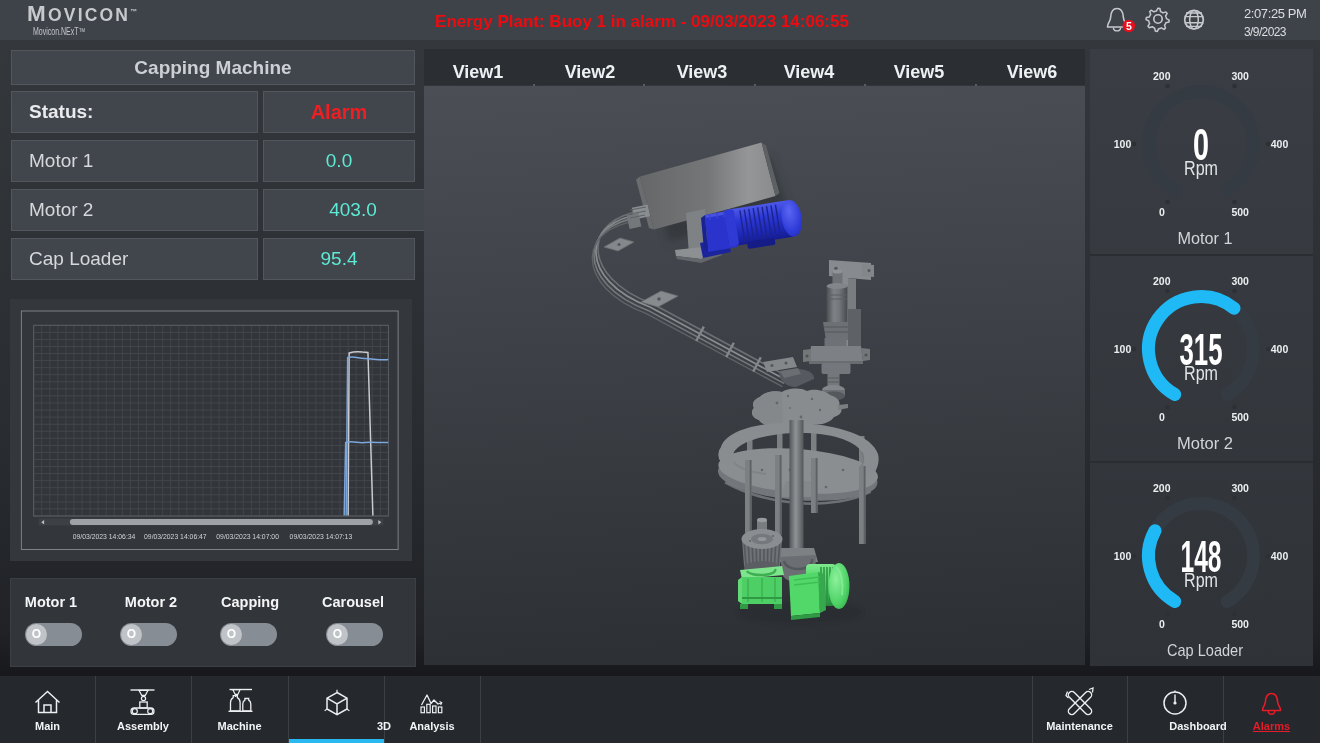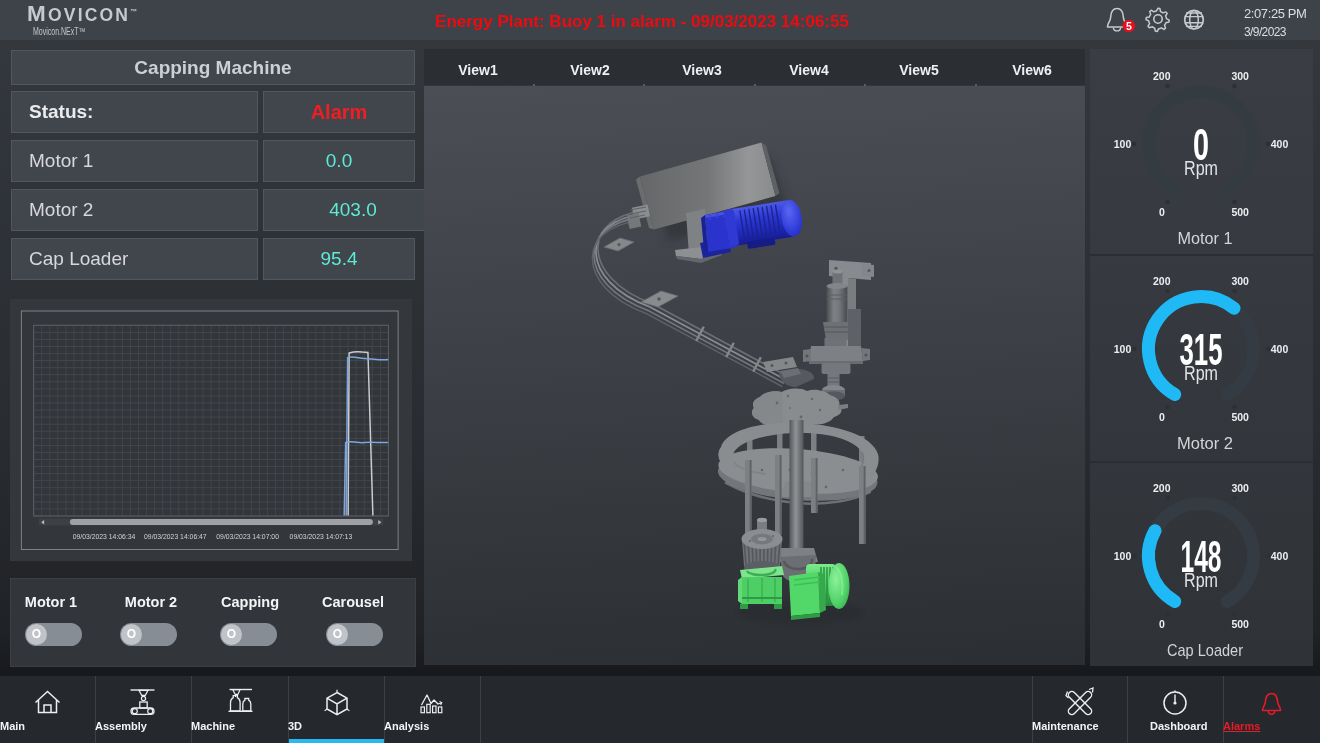--- a/index.html
+++ b/index.html
@@ -17,28 +17,28 @@
   .cell{position:absolute;background:#41454c;border:1px solid #53565c;box-sizing:border-box;}
   .cl{color:#d6d8db;font-size:19px;display:flex;align-items:center;padding-left:17px;}
   .cv{color:#5eead4;font-size:19px;display:flex;align-items:center;justify-content:center;}
   
   #togglebox{position:absolute;left:10px;top:578px;width:406px;height:89px;background:#32353a;border:1px solid #3c3f44;box-sizing:border-box;}
   .tlabel{position:absolute;top:594px;color:#f4f5f6;font-weight:bold;font-size:14.5px;width:100px;text-align:center;}
   .pill{position:absolute;top:623px;width:57px;height:23px;background:#878d94;border-radius:12px;}
   .knob{position:absolute;left:1px;top:1px;width:21px;height:21px;background:#c0c4c9;border-radius:50%;color:#fff;font-weight:bold;font-size:12px;text-align:center;line-height:21px;}
   
   #tabbar{position:absolute;left:424px;top:49px;width:661px;height:36px;background:#2b2e33;}
-  .tab{position:absolute;top:13px;color:#eef0f2;font-weight:bold;font-size:14px;width:80px;text-align:center;}
+  .tab{position:absolute;top:13px;color:#eef0f2;font-weight:bold;font-size:18px;width:80px;text-align:center;}
   #view3d{position:absolute;left:424px;top:86px;width:661px;height:579px;background:linear-gradient(177deg,#4b4f55 0%,#3f4349 38%,#34373c 72%,#2b2e32 100%);}
   
   #rightcol{position:absolute;left:1090px;top:49px;width:223px;height:617px;background:linear-gradient(#3a3e44 0%,#2f3237 100%);}
   
   #navbar{position:absolute;left:0;top:676px;width:1320px;height:67px;background:#25282c;}
   .navsep{position:absolute;top:0;width:1px;height:67px;background:#3c3f44;}
-  .navlab{position:absolute;top:44px;color:#f2f4f6;font-weight:bold;font-size:11px;text-align:left;}
+  .navlab{position:absolute;top:44px;color:#f2f4f6;font-weight:bold;font-size:11px;text-align:center;}
 </style>
 </head>
 <body>
 <div id="topbar">
   <div id="logo"><span class="big">M</span>OVICON<sup style="font-size:7px;letter-spacing:0;">™</sup></div>
   <div id="logosub">Movicon.NExT™</div>
   <div id="alarmtext">Energy Plant: Buoy 1 in alarm - 09/03/2023 14:06:55</div>
   <svg id="topicons" class="abs" style="left:1100px;top:0;" width="120" height="40" viewBox="0 0 120 40">
     <g fill="none" stroke="#c6c9cd" stroke-width="1.6">
       <path d="M7.5 27 c0-4.5 2.8-5 3.1-9.5 c0.3-5.5 2.3-9 6.4-9 s6.1 3.5 6.4 9 c0.3 4.5 3.1 5 3.1 9.5 z" stroke-linejoin="round"></path>
@@ -387,21 +387,21 @@
   <div class="navsep" style="left:191px;"></div>
   <div class="navsep" style="left:288px;"></div>
   <div class="navsep" style="left:384px;"></div>
   <div class="navsep" style="left:480px;"></div>
   <div class="navsep" style="left:1032px;"></div>
   <div class="navsep" style="left:1127px;"></div>
   <div class="navsep" style="left:1223px;"></div>
   <div class="navlab" style="left:0px;width:95px;">Main</div>
   <div class="navlab" style="left:95px;width:96px;">Assembly</div>
   <div class="navlab" style="left:191px;width:97px;">Machine</div>
-  <div class="navlab" style="left:288px;width:96px;">3D</div>
+  <div class="navlab" style="left:288px;width:96px;padding-left:48px;">3D</div>
   <div class="navlab" style="left:384px;width:96px;">Analysis</div>
   <div class="navlab" style="left:1032px;width:95px;">Maintenance</div>
   <div class="navlab" style="left:1127px;width:96px;margin-left:23px;">Dashboard</div>
   <div class="navlab" style="left:1223px;width:97px;color:#e81b28;text-decoration:underline;">Alarms</div>
   <div class="abs" style="left:289px;top:63px;width:95px;height:4px;background:#29b8f0;"></div>
   <svg id="navicons" class="abs" style="left:0;top:6px;" width="1320" height="40" viewBox="0 0 1320 40">
     <g fill="none" stroke="#eceef0" stroke-width="1.5">
 
       <path d="M35.5 20.5 L47.5 9.5 L59.5 20.5 M38.5 17.5 V30.5 H56.5 V17.5 M44 30.5 V23 H51 V30.5"></path>
 

